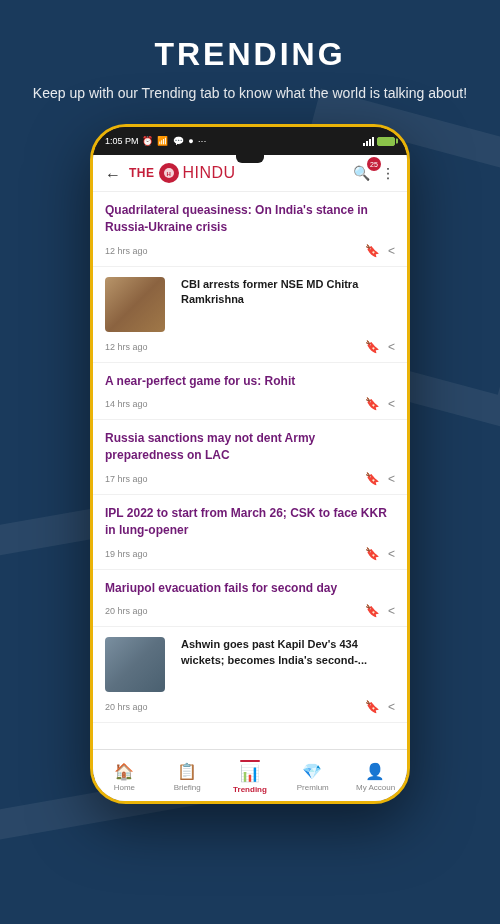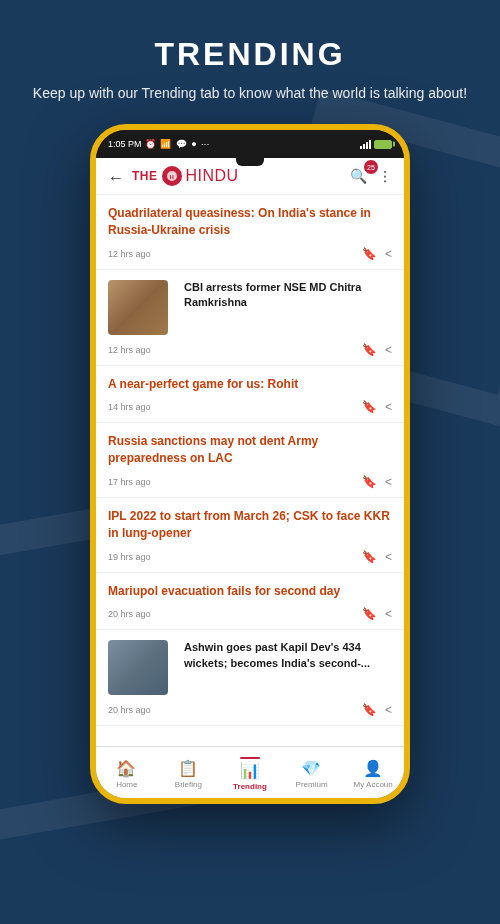--- a/index.html
+++ b/index.html
@@ -64,21 +64,21 @@
     }
 
     
     .phone-frame {
       position: relative;
       z-index: 1;
       width: 320px;
       height: 680px;
       background: #1a1a2e;
       border-radius: 36px;
-      border: 6px solid #eab308;
+      border: 3px solid #eab308;
       overflow: hidden;
       box-shadow: 0 20px 60px rgba(0,0,0,0.5);
     }
 
     
     .phone-status-bar {
       background: #1a1a1a;
       height: 28px;
       display: flex;
       align-items: center;
@@ -184,21 +184,21 @@
     .news-scroll::-webkit-scrollbar { display: none; }
 
     
     .news-item {
       padding: 10px 12px 0;
       border-bottom: 1px solid #f0f0f0;
     }
     .news-item-title {
       font-size: 12px;
       font-weight: 700;
-      color: #c2410c;
+      color: #701a75;
       line-height: 1.4;
       margin-bottom: 8px;
     }
     .news-item-meta {
       display: flex;
       align-items: center;
       justify-content: space-between;
       padding-bottom: 8px;
     }
     .news-time { font-size: 9px; color: #888; }

